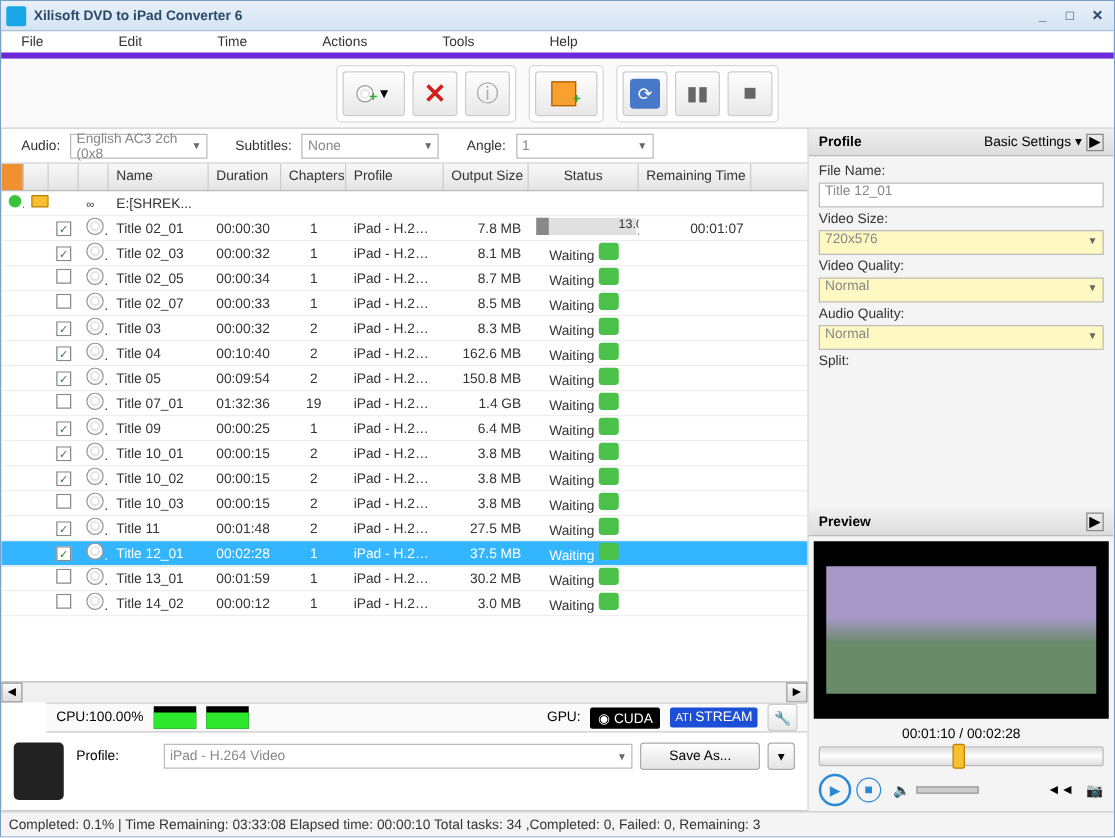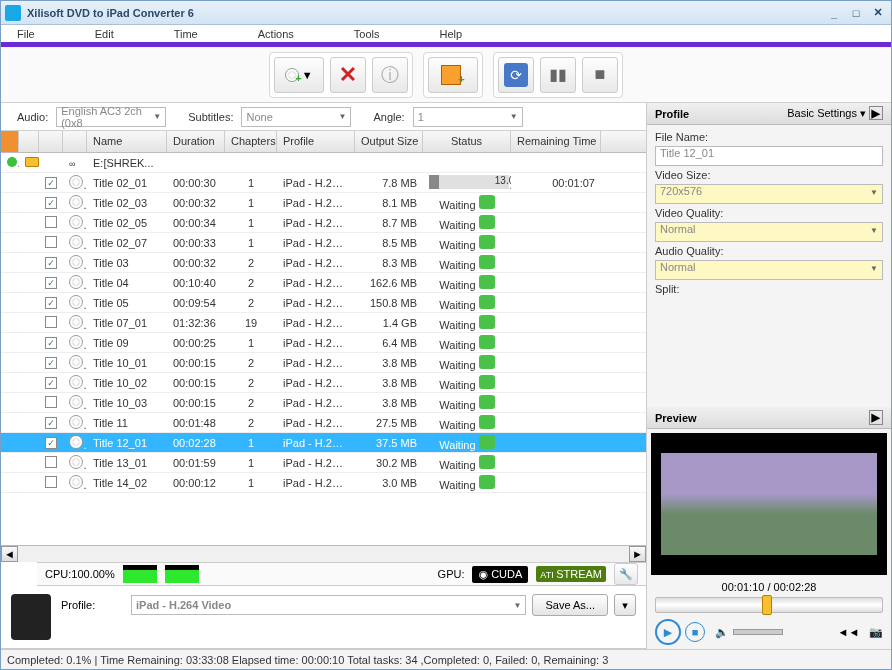--- a/index.html
+++ b/index.html
@@ -51,21 +51,21 @@
 .hscroll .arrow { width: 17px; border: 1px solid #999; display: flex; align-items: center; justify-content: center; background: linear-gradient(#fafafa,#ddd); }
 .hscroll .track { flex: 1; }
 .cpu-bar { height: 24px; display: flex; align-items: center; padding: 0 8px; gap: 8px; border-top: 1px solid #ccc; border-bottom: 1px solid #ccc; background: #fafafa; margin-left: 36px; }
 .cpu-graph { width: 34px; height: 18px; background: #000; position: relative; }
 .cpu-graph::after { content:''; position:absolute; bottom:0; left:0; right:0; height:70%; background: #2ee82e; }
 .profile-row { padding: 8px 10px; display: flex; gap: 10px; border-bottom: 1px solid #ccc; }
 .device-icon { width: 40px; height: 46px; background: #222; border-radius: 4px; }
 .prof-fields { flex: 1; display: flex; flex-direction: column; gap: 6px; }
 .prof-line { display: flex; align-items: center; gap: 6px; }
 .prof-line label { width: 64px; }
-.btn { height: 22px; padding: 0 12px; border: 1px solid #aaa; border-radius: 3px; background: linear-gradient(#fefefe,#e4e4e4); cursor: pointer; display: flex; align-items: center; }
+.btn { height: 22px; padding: 0 22px; border: 1px solid #aaa; border-radius: 3px; background: linear-gradient(#fefefe,#e4e4e4); cursor: pointer; display: flex; align-items: center; }
 .statusbar { height: 20px; padding: 0 6px; display: flex; align-items: center; color: #333; border-top: 1px solid #ccc; background: #f4f4f4; }
 .panel-head { height: 22px; background: linear-gradient(#f0f0f0,#dcdcdc); border-bottom: 1px solid #bbb; display: flex; align-items: center; padding: 0 8px; justify-content: space-between; font-weight: bold; }
 .panel-body { padding: 6px 8px; display: flex; flex-direction: column; gap: 3px; }
 .field-label { color: #333; }
 .field-input { height: 20px; border: 1px solid #bbb; background: #fef9c3; padding: 0 4px; color: #888; width: 100%; position: relative; }
 .field-input::after { content: '▼'; position: absolute; right: 4px; top: 3px; font-size: 8px; color: #666; }
 .preview-box { background: #000; height: 142px; margin: 4px; position: relative; }
 .preview-box .scene { position:absolute; inset: 20px 10px; background: linear-gradient(#a898c8 40%, #6a8a6a 60%); }
 .time-row { text-align: center; padding: 2px 0; }
 .slider { height: 16px; margin: 2px 8px; position: relative; background: linear-gradient(#ddd,#fff,#ddd); border: 1px solid #bbb; border-radius: 2px; }
@@ -377,30 +377,30 @@
         <div class="arrow">►</div>
       </div>
 
       <div class="cpu-bar">
         <span>CPU:100.00%</span>
         <div class="cpu-graph"></div>
         <div class="cpu-graph"></div>
         <div style="flex:1"></div>
         <span>GPU:</span>
         <div style="background:#000;color:#fff;padding:2px 6px;border-radius:2px;">◉ <span>CUDA</span></div>
-        <div style="background:#4d7c0f;color:#fff;padding:2px 4px;border-radius:2px;font-size:9px;">ATI <span>STREAM</span></div>
+        <div style="background:#1d4ed8;color:#fff;padding:2px 4px;border-radius:2px;font-size:9px;">ATI <span>STREAM</span></div>
         <div class="tb-btn" style="width:24px;height:22px">🔧</div>
       </div>
 
       <div class="profile-row">
         <div class="device-icon"></div>
         <div class="prof-fields">
           <div class="prof-line">
             <label>Profile:</label>
-            <div class="sel" style="flex:1;width:auto;font-weight:bold;">iPad - H.264 Video</div>
+            <div class="sel" style="flex:1;width:auto;">iPad - H.264 Video</div>
             <div class="btn">Save As...</div>
             <div class="btn" style="width:22px;padding:0;justify-content:center">▾</div>
           </div>
         </div>
       </div>
     </div>
 
     <div class="right-pane">
       <div class="panel-head">
         <span>Profile</span>

